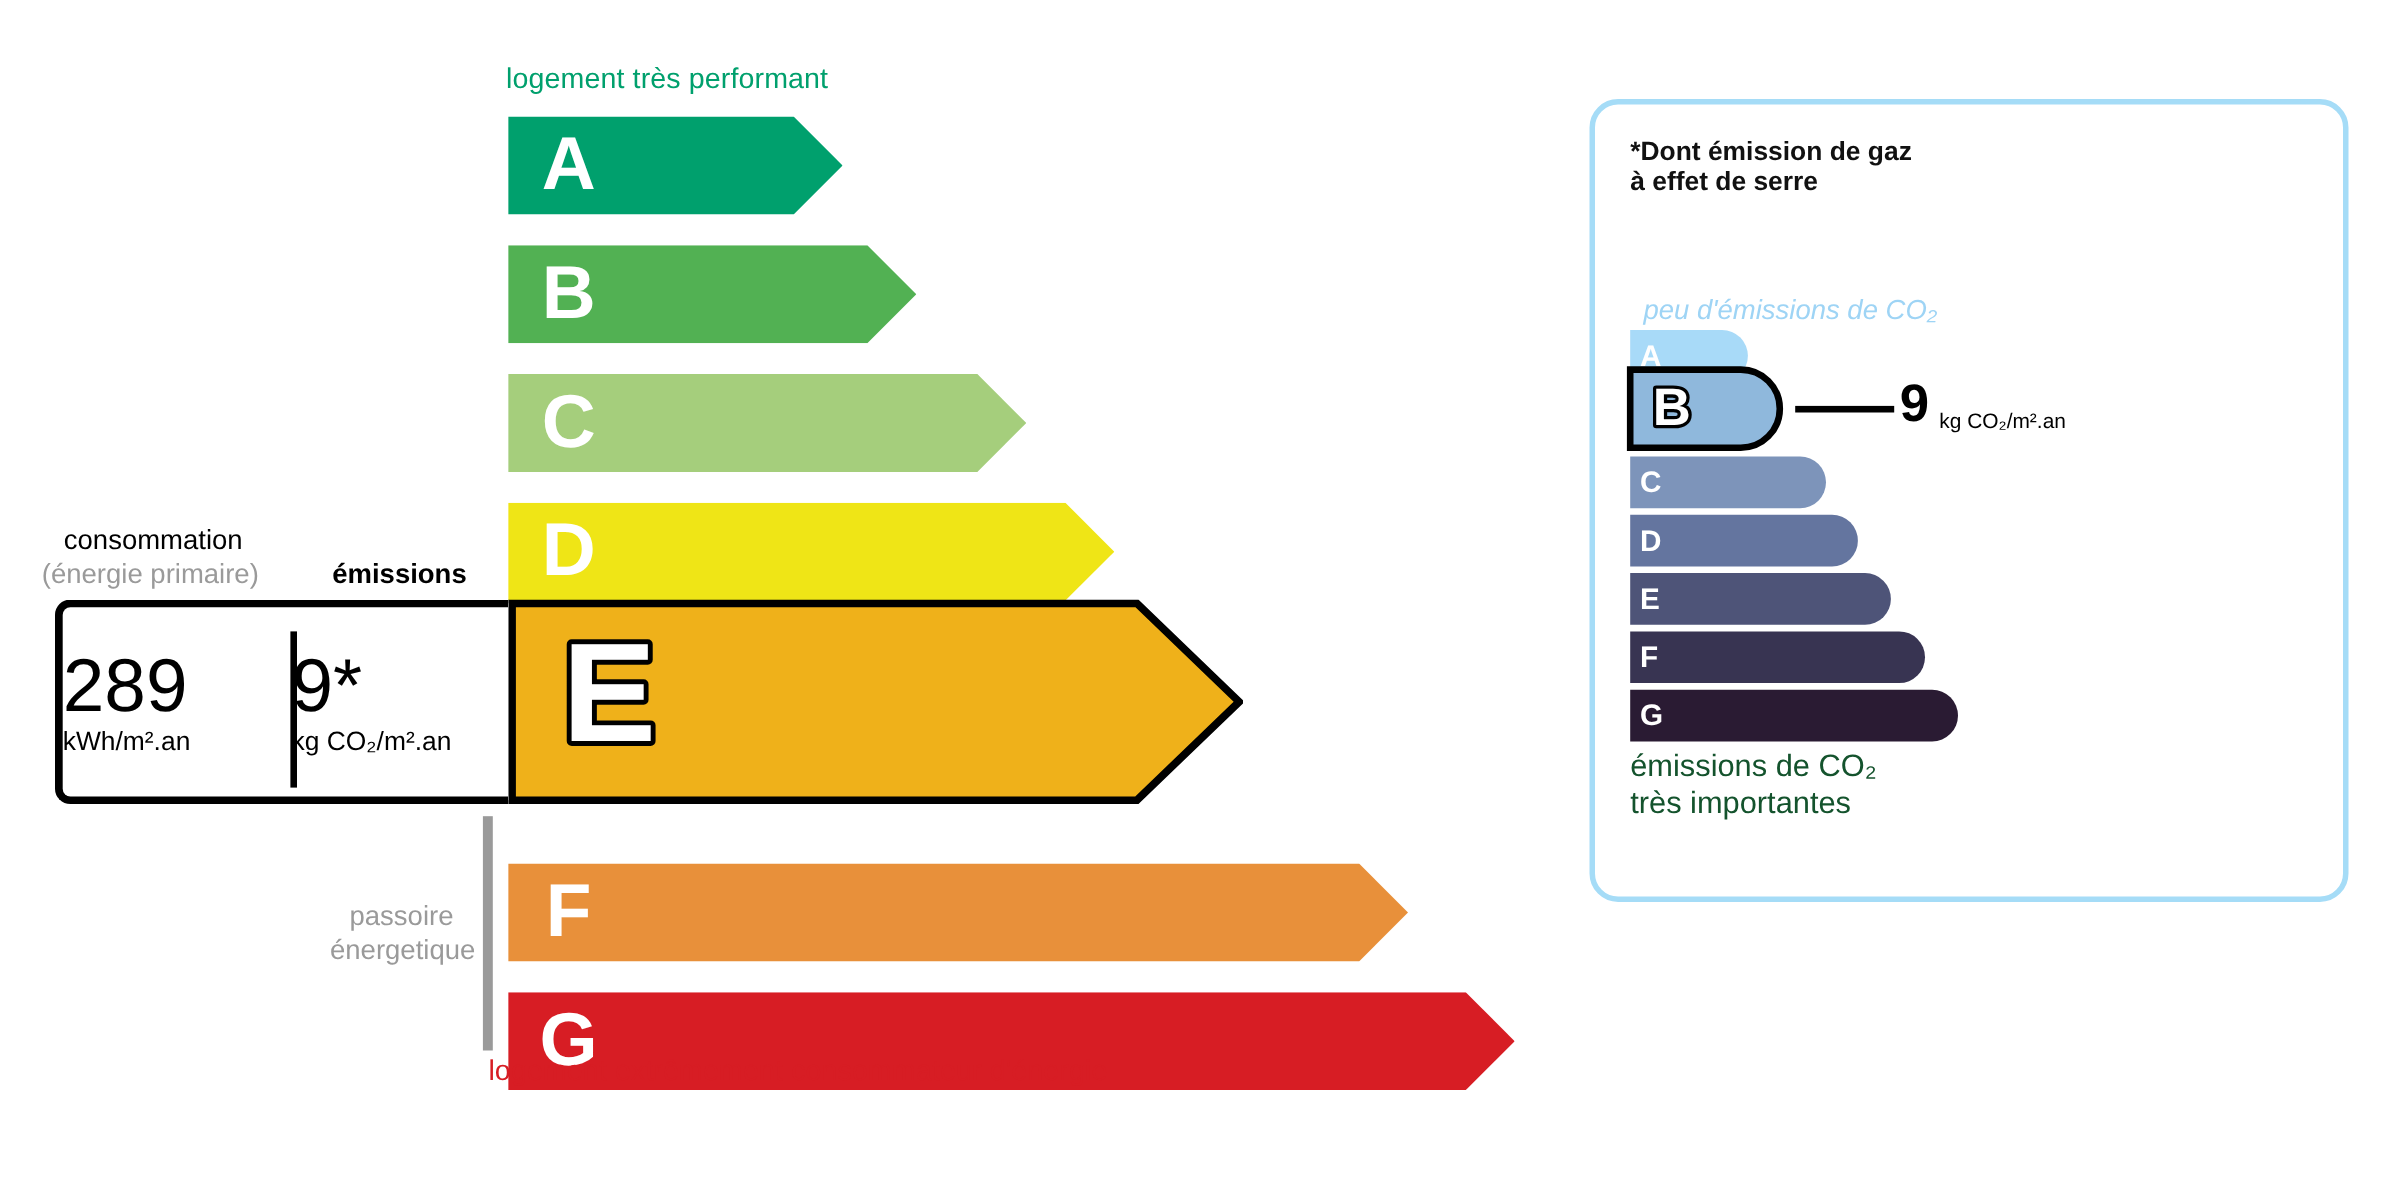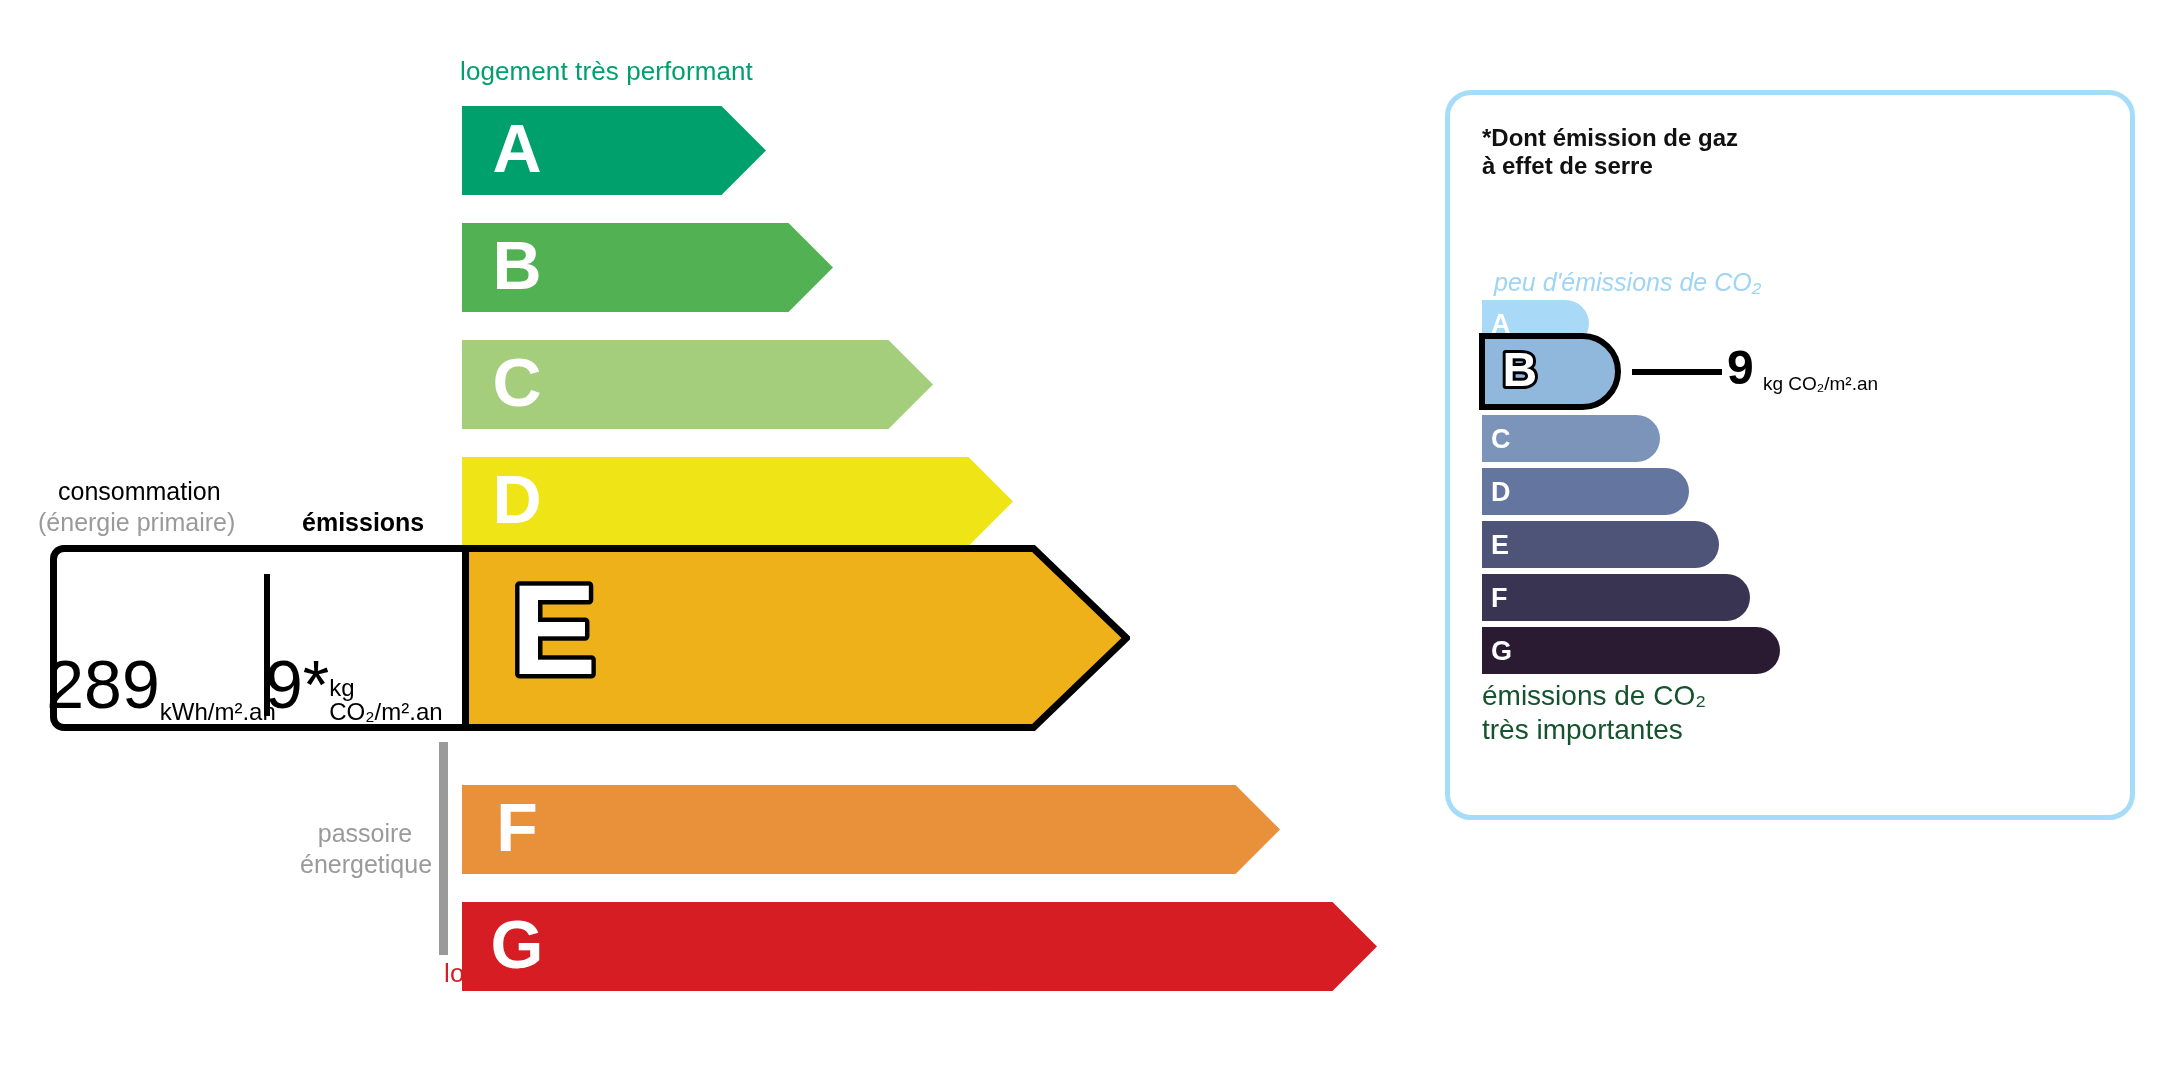--- a/index.html
+++ b/index.html
@@ -93,21 +93,22 @@
     border-right: none;
     border-radius: 14px 0 0 14px;
     background: #fff;
     z-index: 3;
   }
   .cb-half {
     position: absolute;
     top: 0;
     height: 100%;
     display: flex;
-    align-items: flex-end;
+    flex-direction: column;
+    align-items: flex-start;
     justify-content: center;
   }
   #cb-left  { left: 0;     width: 208px; }
   #cb-right { left: 208px; width: 197px; }
   #cb-divider {
     position: absolute;
     left: 207px;
     top: 22px;
     width: 6px;
     height: 142px;

